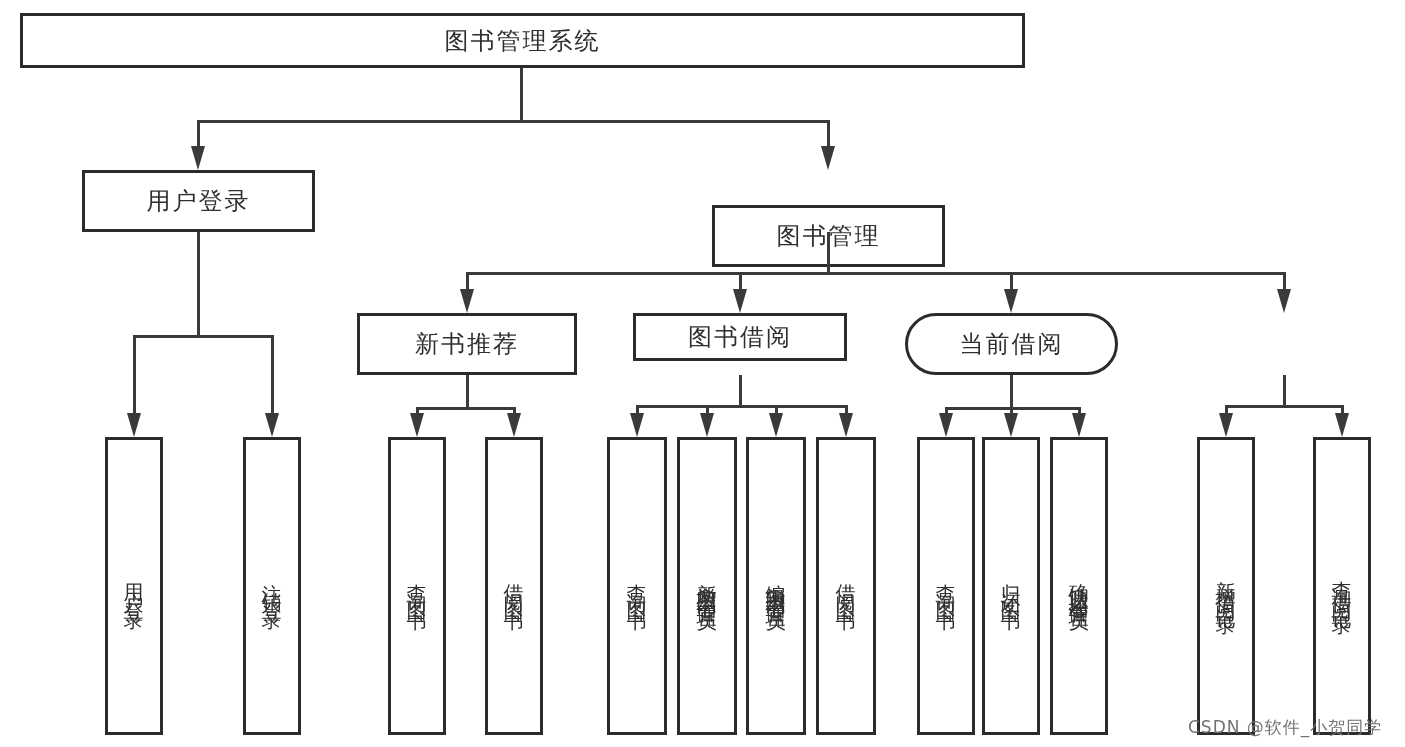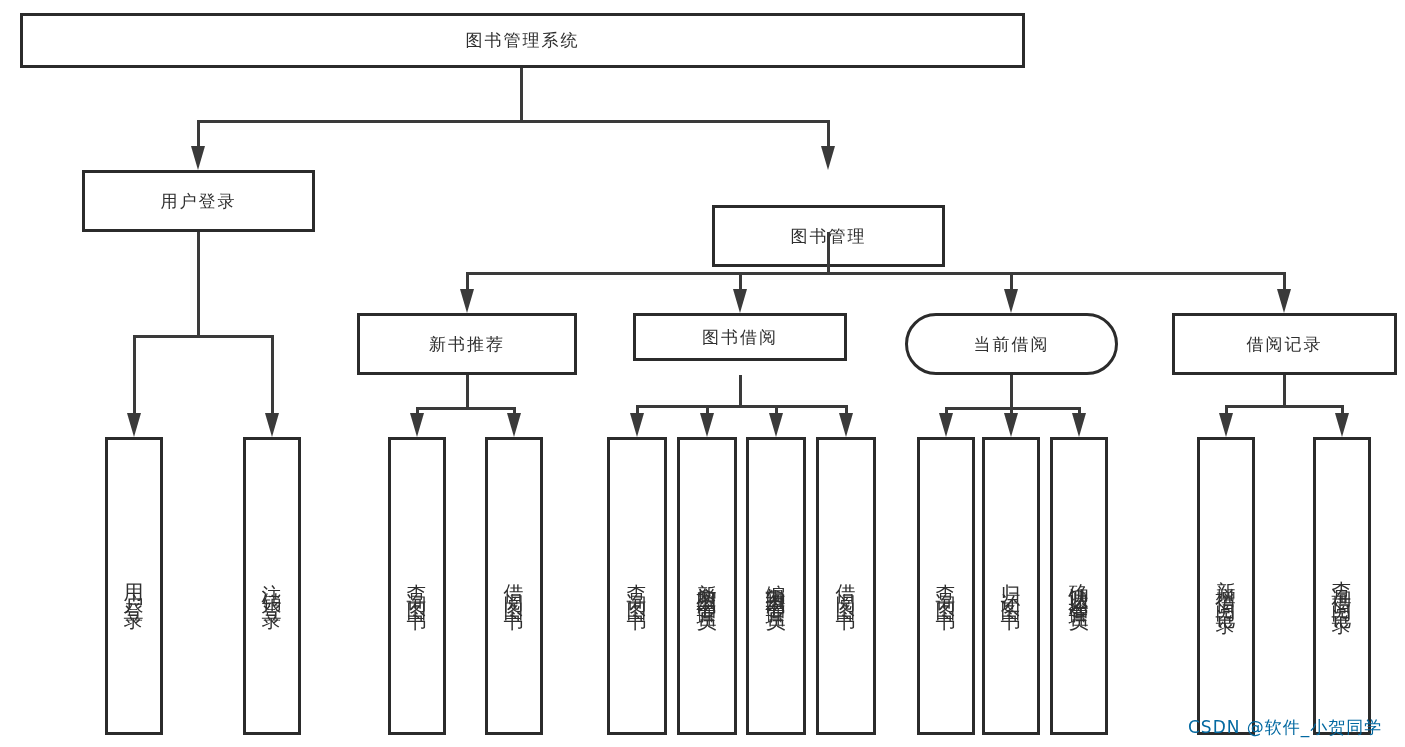--- a/index.html
+++ b/index.html
@@ -4,38 +4,38 @@
 <style>
   html,body{margin:0;padding:0;background:#ffffff;}
   .canvas{
     position:relative;width:1405px;height:747px;background:#ffffff;overflow:hidden;
     font-family:"DejaVu Sans","Liberation Sans",sans-serif;color:#2f2f2f;
   }
   .box{
     position:absolute;box-sizing:border-box;border:3px solid #2b2b2b;background:#ffffff;
     display:flex;align-items:center;justify-content:center;
   }
-  .hlabel{font-size:17px;letter-spacing:2px;color:#2f2f2f;white-space:nowrap;}
+  .hlabel{font-size:24px;letter-spacing:2px;color:#2f2f2f;white-space:nowrap;}
   .vbox{
     position:absolute;box-sizing:border-box;border:3px solid #2b2b2b;background:#ffffff;
     top:437px;height:298px;display:flex;align-items:center;justify-content:center;
   }
   .vlabel{
     writing-mode:vertical-rl;text-orientation:mixed;font-size:20px;letter-spacing:9px;
     color:#2f2f2f;line-height:1;white-space:nowrap;
   }
   .vline{position:absolute;width:3px;background:#3a3a3a;}
   .hline{position:absolute;height:3px;background:#3a3a3a;}
   .arrow{
     position:absolute;width:0;height:0;
     border-left:7px solid transparent;border-right:7px solid transparent;
     border-top:24px solid #3a3a3a;
   }
   .watermark{
-    position:absolute;left:1188px;top:716px;font-size:17px;color:#0369a1;
+    position:absolute;left:1188px;top:716px;font-size:17px;color:#737373;
     letter-spacing:1px;white-space:nowrap;z-index:5;
   }
 </style>
 </head>
 <body>
 
 <div class="canvas">
 
   <div class="box" style="left:20px;top:13px;width:1005px;height:55px;">
     <span class="hlabel">图书管理系统</span>
@@ -74,23 +74,20 @@
   <div class="arrow" style="left:1277px;top:289px;"></div>
 
   <div class="box" style="left:357px;top:313px;width:220px;height:62px;justify-content:center;">
     <span class="hlabel">新书推荐</span>
   </div>
   <div class="box" style="left:633px;top:313px;width:214px;height:48px;">
     <span class="hlabel">图书借阅</span>
   </div>
   <div class="box" style="left:905px;top:313px;width:213px;height:62px;border-radius:31px;">
     <span class="hlabel">当前借阅</span>
-  </div>
-  <div class="box" style="left:1172px;top:313px;width:225px;height:62px;">
-    <span class="hlabel">借阅记录</span>
   </div>
 
   <div class="vline" style="left:466px;top:375px;height:32px;"></div>
   <div class="hline" style="left:416px;top:407px;width:100px;"></div>
   <div class="vline" style="left:416px;top:407px;height:9px;"></div>
   <div class="arrow" style="left:410px;top:413px;"></div>
   <div class="vline" style="left:513px;top:407px;height:9px;"></div>
   <div class="arrow" style="left:507px;top:413px;"></div>
 
   <div class="vline" style="left:739px;top:375px;height:30px;"></div>

